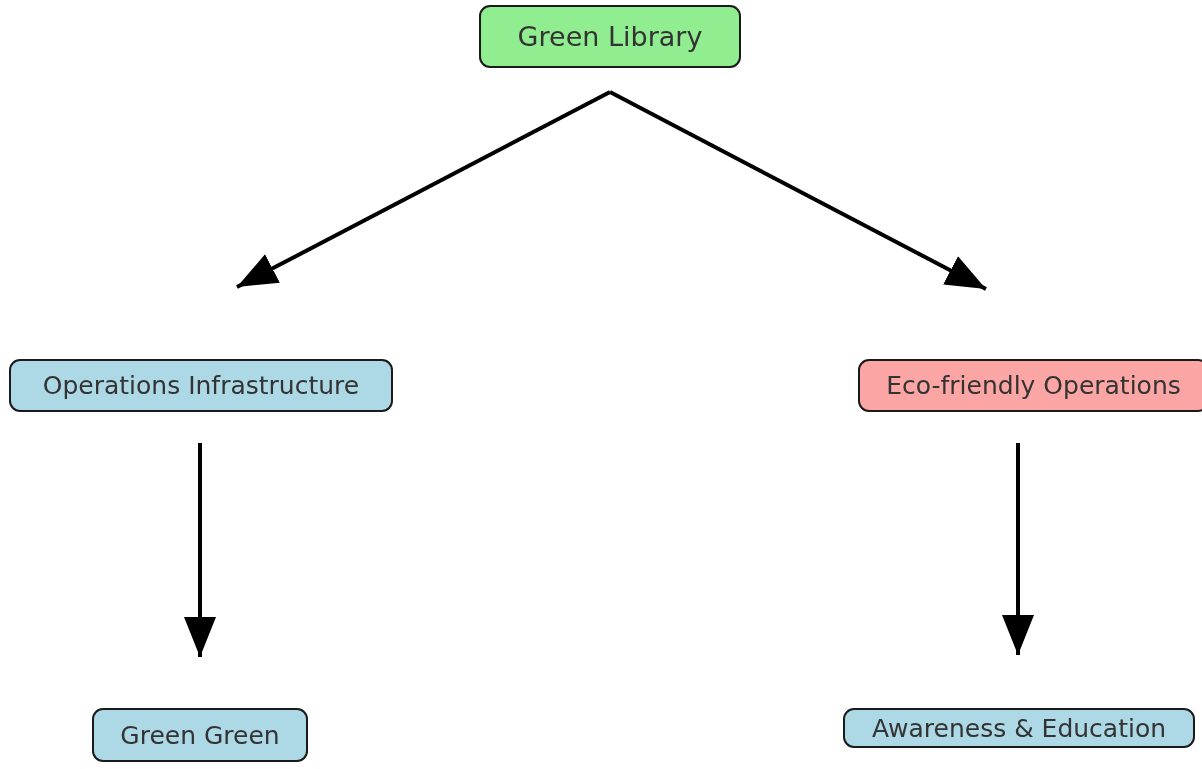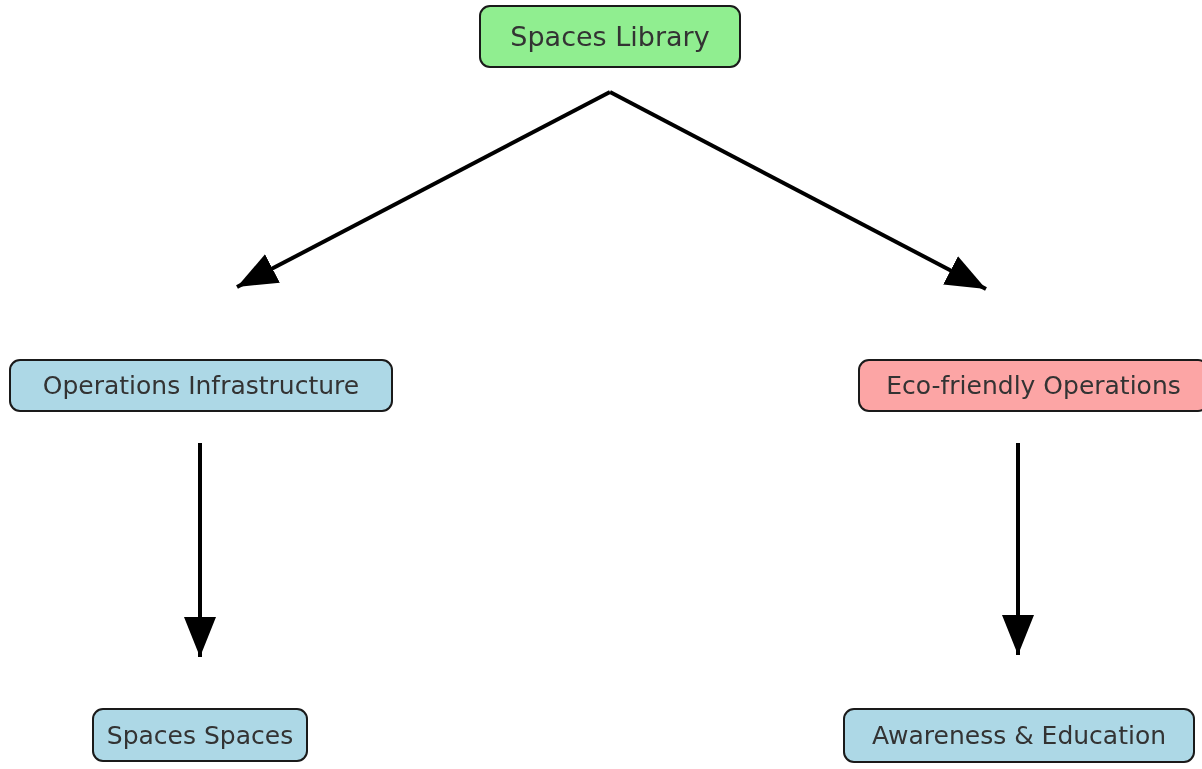--- a/index.html
+++ b/index.html
@@ -47,43 +47,43 @@
   #node-sustainable-infrastructure {
     left: 9px; top: 359px; width: 384px; height: 53px;
   }
   #node-eco-friendly-operations {
     left: 843px; top: 359px; width: 351px; height: 53px;
   }
   #node-green-spaces {
     left: 92px; top: 708px; width: 216px; height: 54px;
   }
   #node-awareness-education {
-    left: 843px; top: 708px; width: 352px; height: 55px;
+    left: 843px; top: 708px; width: 352px; height: 40px;
   }
 </style>
 </head>
 <body>
 
 <div id="canvas">
 
   <svg id="edges-svg" viewBox="0 0 1202 769" xmlns="http://www.w3.org/2000/svg">
     <defs>
       <marker id="arrowhead" markerUnits="userSpaceOnUse" markerWidth="46" markerHeight="38" refX="40" refY="17" orient="auto">
         <path d="M 0,1 L 40,17 L 0,33 Z" fill="#000000"></path>
       </marker>
     </defs>
     <line x1="610" y1="92" x2="237" y2="287" marker-end="url(#arrowhead)"></line>
     <line x1="610" y1="92" x2="986" y2="289" marker-end="url(#arrowhead)"></line>
     <line x1="200" y1="443" x2="200" y2="657" marker-end="url(#arrowhead)"></line>
     <line x1="1018" y1="443" x2="1018" y2="655" marker-end="url(#arrowhead)"></line>
   </svg>
 
-  <div class="node" id="node-green-library" style="background-color: rgb(144, 238, 144);">Spaces Library</div>
+  <div class="node" id="node-green-library" style="background-color: rgb(144, 238, 144);">Green Library</div>
 
   <div class="node" id="node-sustainable-infrastructure" style="background-color: rgb(173, 216, 230);">Operations Infrastructure</div>
 
   <div class="node" id="node-eco-friendly-operations" style="background-color: #fca5a5; margin-left: 15px;">Eco-friendly Operations</div>
 
-  <div class="node" id="node-green-spaces" style="background-color: rgb(173, 216, 230);">Spaces Spaces</div>
+  <div class="node" id="node-green-spaces" style="background-color: rgb(173, 216, 230);">Green Green</div>
 
   <div class="node" id="node-awareness-education" style="background-color: rgb(173, 216, 230);">Awareness &amp; Education</div>
 
 </div>
 
 </body></html>

